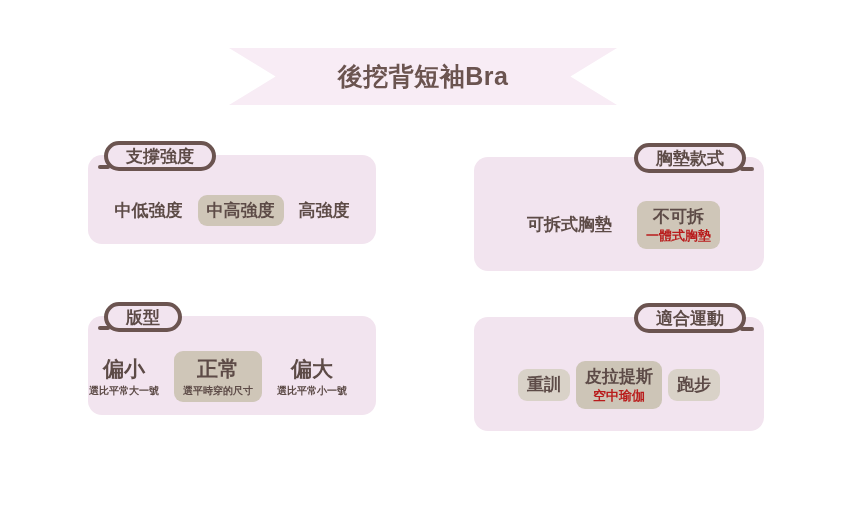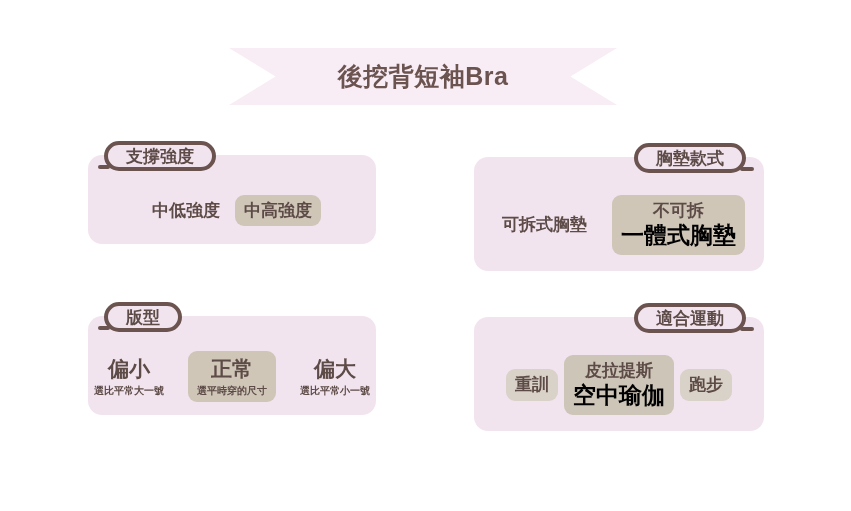--- a/index.html
+++ b/index.html
@@ -82,21 +82,21 @@
   .opt.chip{background:#d9d2c8;}
   .opt.chip.sel{background:#cdc5b7;}
   .opt .main{
     font-size:17px;font-weight:bold;color:#5d4b47;line-height:1.25;
   }
   .opt .main.big{font-size:21px;}
   .opt .sub{
     font-size:10px;font-weight:bold;color:#5d4b47;line-height:1.3;margin-top:1px;
   }
   .opt .l2{
-    font-size:23px;font-weight:bold;color:#000000;line-height:1.25;
+    font-size:13px;font-weight:bold;color:#b91c1c;line-height:1.25;
   }
 </style>
 </head>
 <body>
 
 <div class="page">
 
   <div class="banner-wrap">
     <div class="banner-shape"></div>
     <div class="banner-title">後挖背短袖Bra</div>
@@ -106,20 +106,23 @@
     <div class="pill-row left">
       <div class="connector l"></div>
       <div class="pill">支撐強度</div>
     </div>
     <div class="options">
       <div class="opt">
         <span class="main">中低強度</span>
       </div>
       <div class="opt sel">
         <span class="main">中高強度</span>
+      </div>
+      <div class="opt">
+        <span class="main">高強度</span>
       </div>
     </div>
   </div>
 
   <div class="card c2">
     <div class="pill-row right">
       <div class="pill">胸墊款式</div>
       <div class="connector r"></div>
     </div>
     <div class="options" style="gap:16px;">
@@ -131,21 +134,21 @@
         <span class="l2">一體式胸墊</span>
       </div>
     </div>
   </div>
 
   <div class="card c3">
     <div class="pill-row left">
       <div class="connector l"></div>
       <div class="pill">版型</div>
     </div>
-    <div class="options" style="gap:15px;">
+    <div class="options" style="gap:6px;justify-content:flex-end;">
       <div class="opt">
         <span class="main big">偏小</span>
         <span class="sub">選比平常大一號</span>
       </div>
       <div class="opt sel">
         <span class="main big">正常</span>
         <span class="sub">選平時穿的尺寸</span>
       </div>
       <div class="opt">
         <span class="main big">偏大</span>

